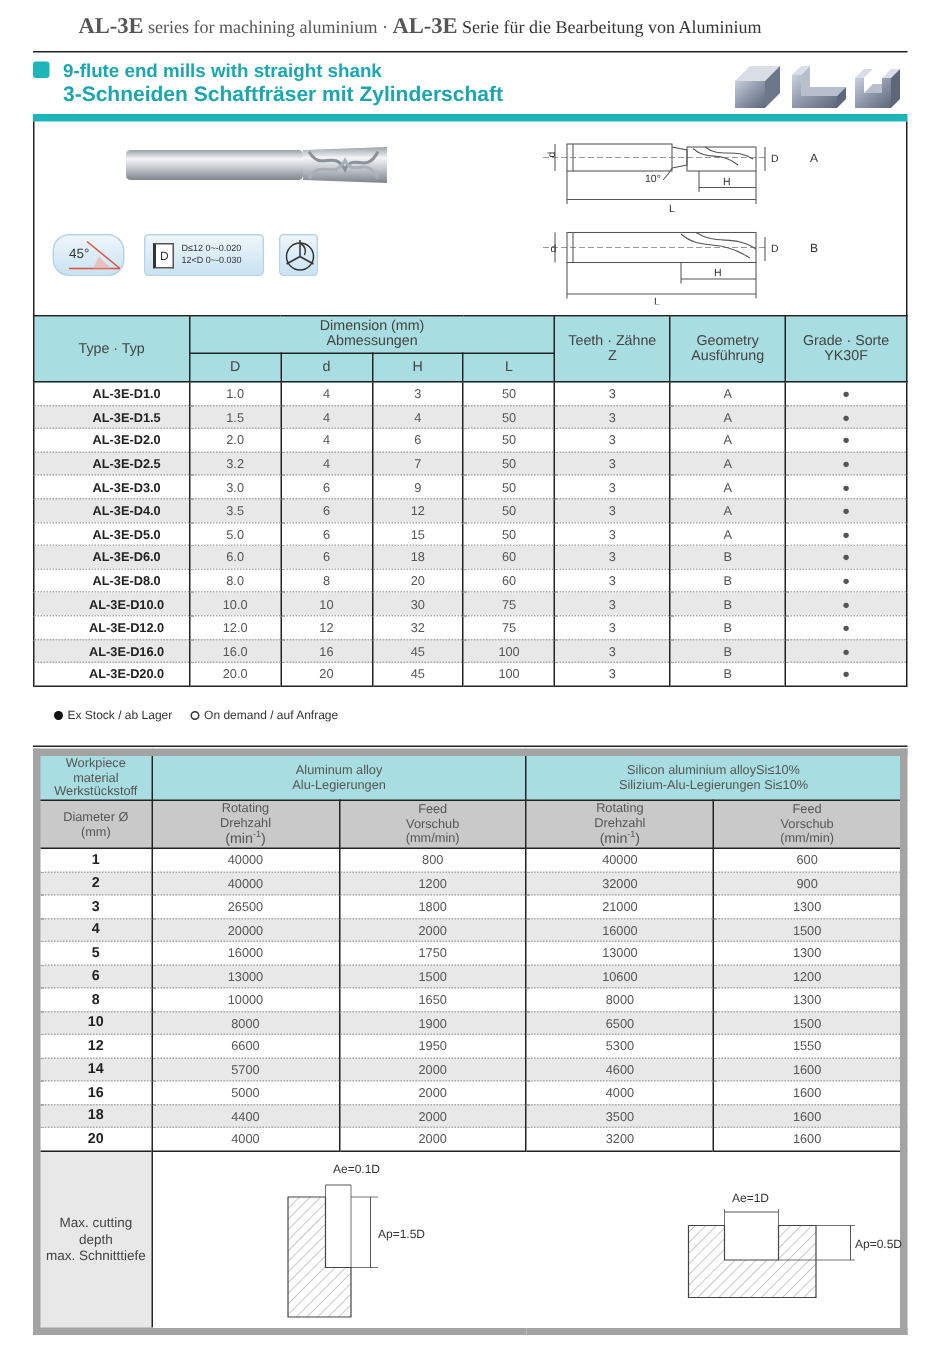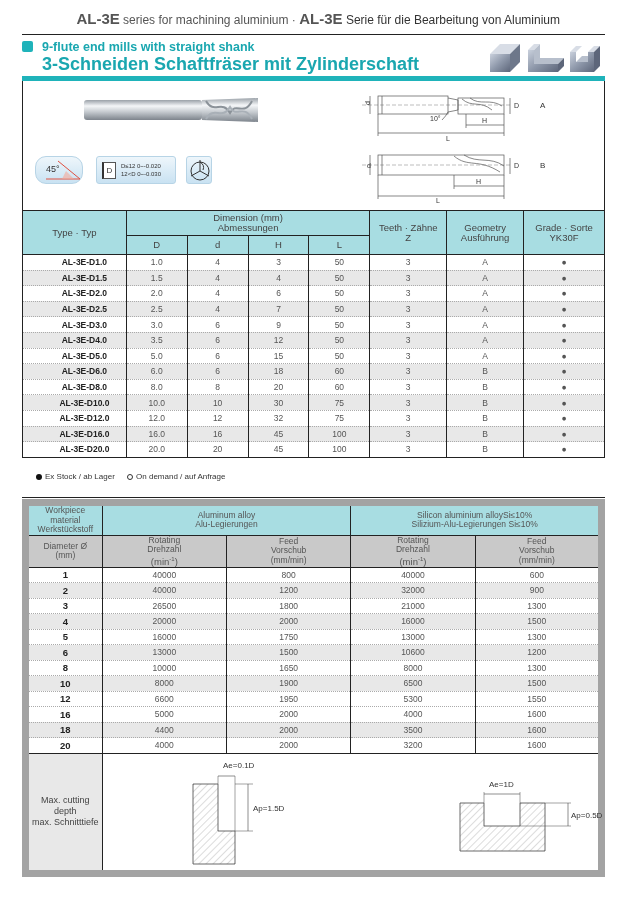--- a/index.html
+++ b/index.html
@@ -1,29 +1,29 @@
 <!DOCTYPE html>
 <html><head>
 <meta charset="utf-8">
 <style>
   * { box-sizing: border-box; margin: 0; padding: 0; }
   html, body { width: 629px; height: 897px; background: #ffffff; overflow: hidden; }
   body { font-family: "Liberation Sans", sans-serif; color: #333; position: relative; }
 
   .page-title {
-    position: absolute; left: 0; top: 10px; width: 560px; text-align: right;
-    font-size: 12px; color: #555; white-space: nowrap;
+    position: absolute; left: 0; top: 10px; width: 560px; text-align: center;
+    font-size: 12px; color: #555; white-space: nowrap; font-family: Liberation Serif, serif;
   }
   .page-title .big { font-size: 15px; font-weight: bold; color: #555; }
   .title-rule { position: absolute; left: 22px; top: 34px; width: 583px; height: 1px; background: #222; }
 
   .section-head { position: absolute; left: 22px; top: 40px; }
   .section-square { position: absolute; left: 0; top: 1px; width: 11px; height: 11px; background: #1fb3ba; border-radius: 2px; }
   .section-line1 { position: absolute; left: 20px; top: 0px; font-size: 12.5px; font-weight: bold; color: #1aa7b0; white-space: nowrap; }
-  .section-line2 { position: absolute; left: 20px; top: 14px; font-size: 18px; font-weight: bold; color: #1aa7b0; white-space: nowrap; }
+  .section-line2 { position: absolute; left: 20px; top: 14px; font-size: 14px; font-weight: bold; color: #1aa7b0; white-space: nowrap; }
 
   .shape-icons { position: absolute; left: 486px; top: 40px; width: 120px; height: 34px; }
   .teal-bar { position: absolute; left: 22px; top: 76px; width: 583px; height: 5px; background: #1fb3ba; }
 
   .product-box { position: absolute; left: 22px; top: 81px; width: 583px; height: 130px; border-left: 1px solid #222; border-right: 1px solid #222; }
 
   .badge { position: absolute; top: 156px; height: 28px; border-radius: 3px;
     background: linear-gradient(#eef6fb, #c9e2f2); border: 1px solid #b7d4e6; }
 
   table { border-collapse: collapse; position: absolute; }
@@ -33,21 +33,21 @@
   .t1 th { background: #a8dde2; border: 1px solid #222; color: #444; font-size: 9.5px; line-height: 10px; }
   .t1 td { height: 15.6px; color: #555; border-left: 1px solid #222; border-right: 1px solid #222; border-bottom: 1px dotted #aaa; }
   .t1 td.type { font-weight: bold; color: #222; padding-left: 20px; }
   .t1 tr.alt td { background: #e8e8e8; }
 
   .legend { position: absolute; left: 36px; top: 472px; font-size: 8px; color: #333; white-space: nowrap; }
   .legend .dot { display: inline-block; width: 6px; height: 6px; border-radius: 50%; background: #111; vertical-align: middle; margin-right: 3px; }
   .legend .odot { display: inline-block; width: 6px; height: 6px; border-radius: 50%; border: 1px solid #333; vertical-align: middle; margin-right: 3px; margin-left: 10px; }
   .legend-rule { position: absolute; left: 22px; top: 497px; width: 583px; height: 1px; background: #222; }
 
-  .t2 { left: 22px; top: 499px; width: 583px; font-size: 8.5px; border: 7px solid #a3a3a3; }
+  .t2 { left: 22px; top: 499px; width: 583px; font-size: 8.5px; border: 5px solid #a3a3a3; }
   .t2 th { border: 1px solid #222; color: #555; font-size: 8.5px; line-height: 9.5px; }
   .t2 th.teal { background: #a8dde2; }
   .t2 th.gray { background: #c9c9c9; }
   .t2 td { height: 15.5px; color: #555; border-left: 1px solid #222; border-right: 1px solid #222; border-bottom: 1px dotted #aaa; }
   .t2 td.dia { font-weight: bold; color: #222; font-size: 9.5px; }
   .t2 tr.alt td { background: #e8e8e8; }
   .t2 td.depth-label { background: #e8e8e8; color: #444; font-size: 9px; line-height: 11px; border-top: 1px solid #222; border-bottom: 1px solid #222; }
   .t2 td.depth-cell { height: 120px; border-top: 1px solid #222; border-bottom: 1px solid #222; position: relative; background: #fff; }
   sup { font-size: 6px; }
 </style>
@@ -251,21 +251,21 @@
         <td>2.0</td>
         <td>4</td>
         <td>6</td>
         <td>50</td>
         <td>3</td>
         <td>A</td>
         <td>●</td>
       </tr>
       <tr class="alt">
         <td class="type">AL-3E-D2.5</td>
-        <td>2.5</td>
+        <td>3.2</td>
         <td>4</td>
         <td>7</td>
         <td>50</td>
         <td>3</td>
         <td>A</td>
         <td>●</td>
       </tr>
       <tr>
         <td class="type">AL-3E-D3.0</td>
         <td>3.0</td>
@@ -472,20 +472,27 @@
         <td>1900</td>
         <td>6500</td>
         <td>1500</td>
       </tr>
       <tr>
         <td class="dia">12</td>
         <td>6600</td>
         <td>1950</td>
         <td>5300</td>
         <td>1550</td>
+      </tr>
+      <tr class="alt">
+        <td class="dia">14</td>
+        <td>5700</td>
+        <td>2000</td>
+        <td>4600</td>
+        <td>1600</td>
       </tr>
       <tr>
         <td class="dia">16</td>
         <td>5000</td>
         <td>2000</td>
         <td>4000</td>
         <td>1600</td>
       </tr>
       <tr class="alt">
         <td class="dia">18</td>

